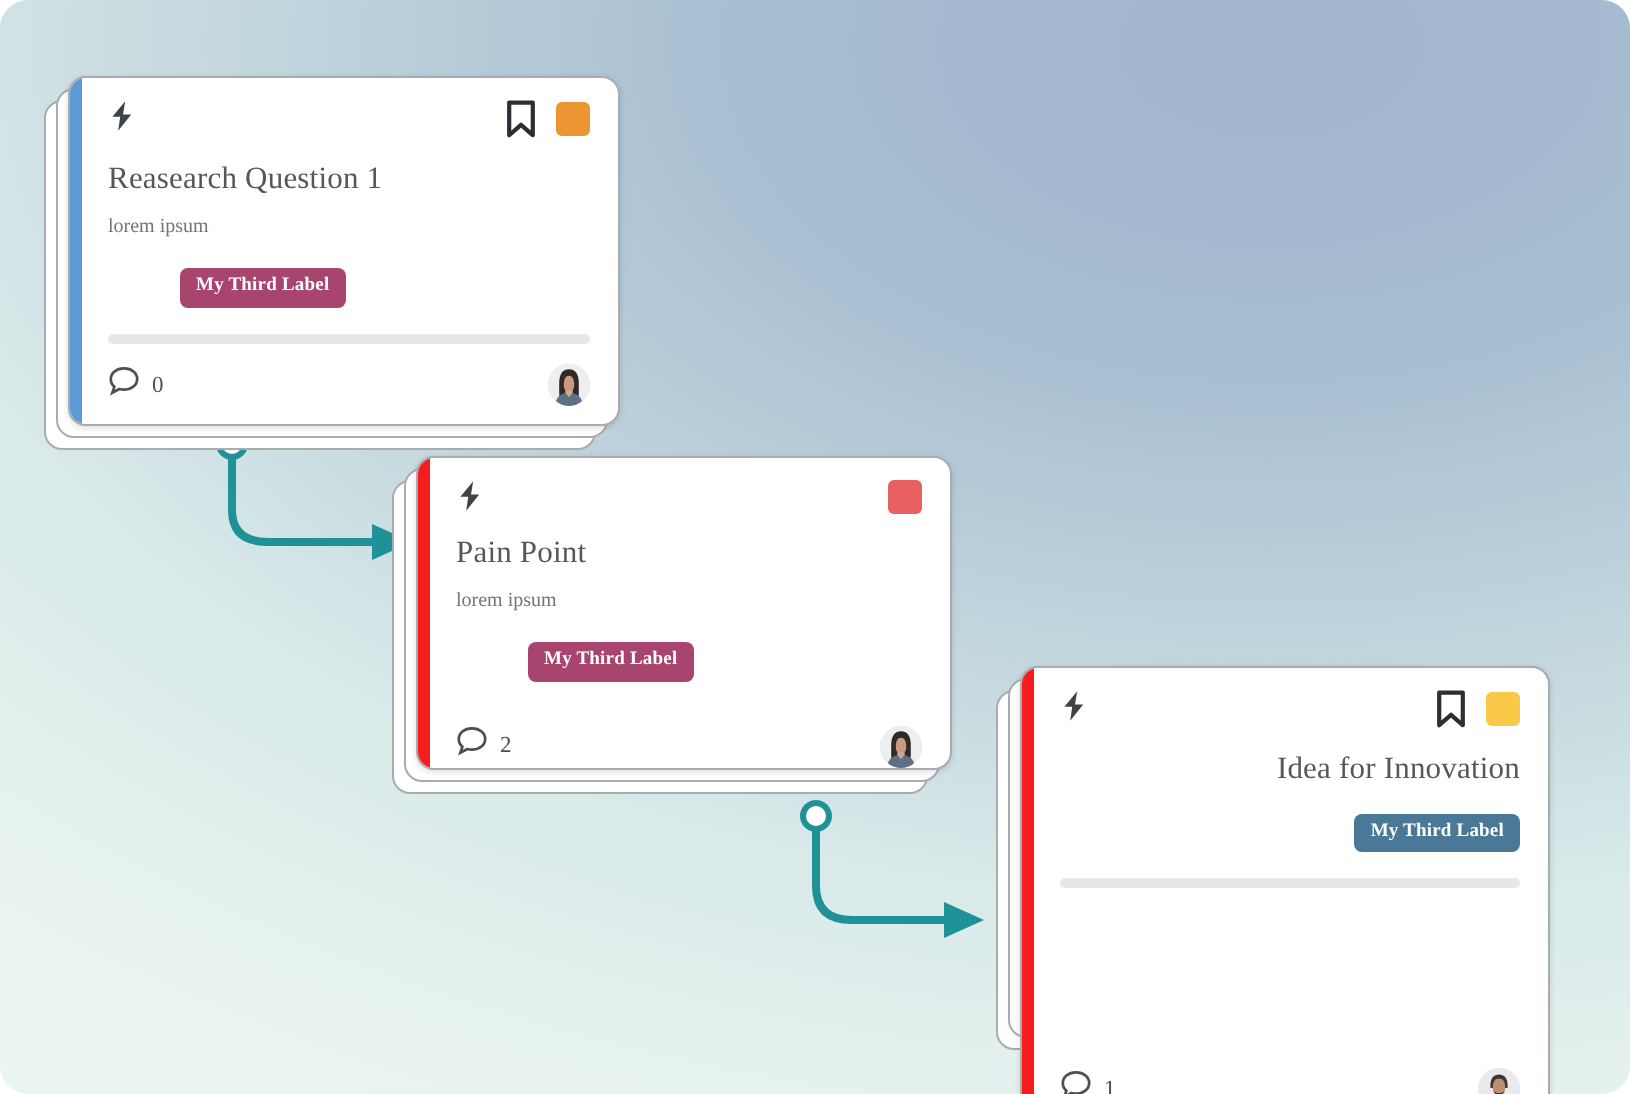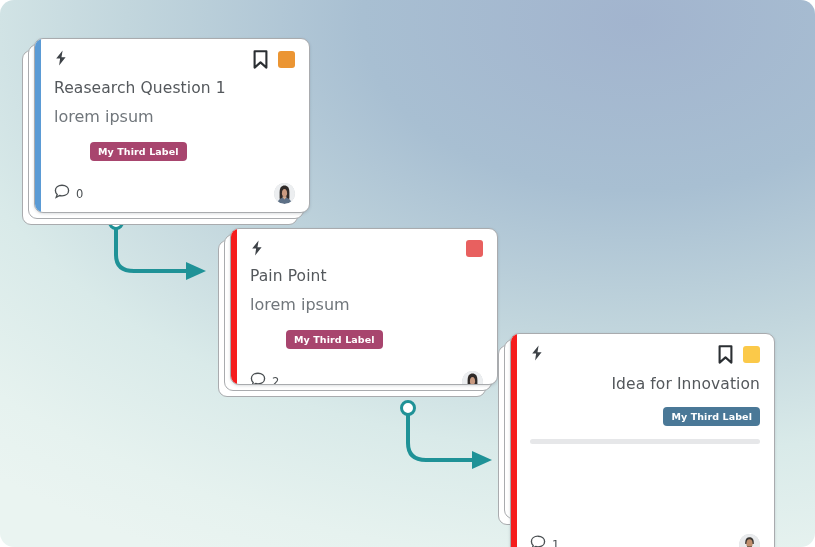--- a/index.html
+++ b/index.html
@@ -50,20 +50,21 @@
   .card {
     position: absolute;
     left: 0; top: 0;
     background: #ffffff;
     border: 1px solid #a9abae;
     border-radius: 9px;
     box-sizing: border-box;
     overflow: hidden;
     display: flex;
     box-shadow: 0 1px 3px rgba(40,50,60,0.16);
+    font-family: Liberation Serif, serif;
   }
 
   .card-accent {
     width: 6px;
     flex: 0 0 6px;
     align-self: stretch;
   }
 
   .card-body {
     flex: 1 1 auto;
@@ -98,21 +99,21 @@
   .card-title {
     font-size: 15.5px;
     color: #54585c;
     font-weight: 400;
     margin-top: 11px;
     line-height: 1.15;
     letter-spacing: 0.1px;
   }
 
   .card-desc {
-    font-size: 16px;
+    font-size: 10px;
     color: #70767b;
     margin-top: 8px;
     line-height: 1.42;
   }
 
   .label-row { margin-top: 11px; }
 
   .label-badge {
     display: inline-block;
     color: #ffffff;
@@ -237,21 +238,21 @@
                 <path d="M8.6 14.2 L10.5 16.6 L12.4 14.2 L12.4 13.2 L8.6 13.2 Z" fill="#cfa98f"></path>
               </g>
             </svg>
           </span>
         </div>
 
       </div>
     </div>
   </div>
 
-  <div class="stack" style="left:230px; top:228px; width:268px; height:125px; z-index:31;">
+  <div class="stack" style="left:208px; top:228px; width:268px; height:125px; z-index:31;">
     <div class="ghost" style="left:-12px; top:12px; width:268px; height:157px;"></div>
     <div class="ghost" style="left:-6px; top:6px; width:268px; height:157px;"></div>
 
     <div class="card" style="width:268px; height:157px;">
       <div class="card-accent" style="background:#f51d1d;"></div>
       <div class="card-body">
 
         <div class="card-header">
           <span class="bolt-icon">
             <svg width="14" height="16" viewBox="0 0 14 16">

